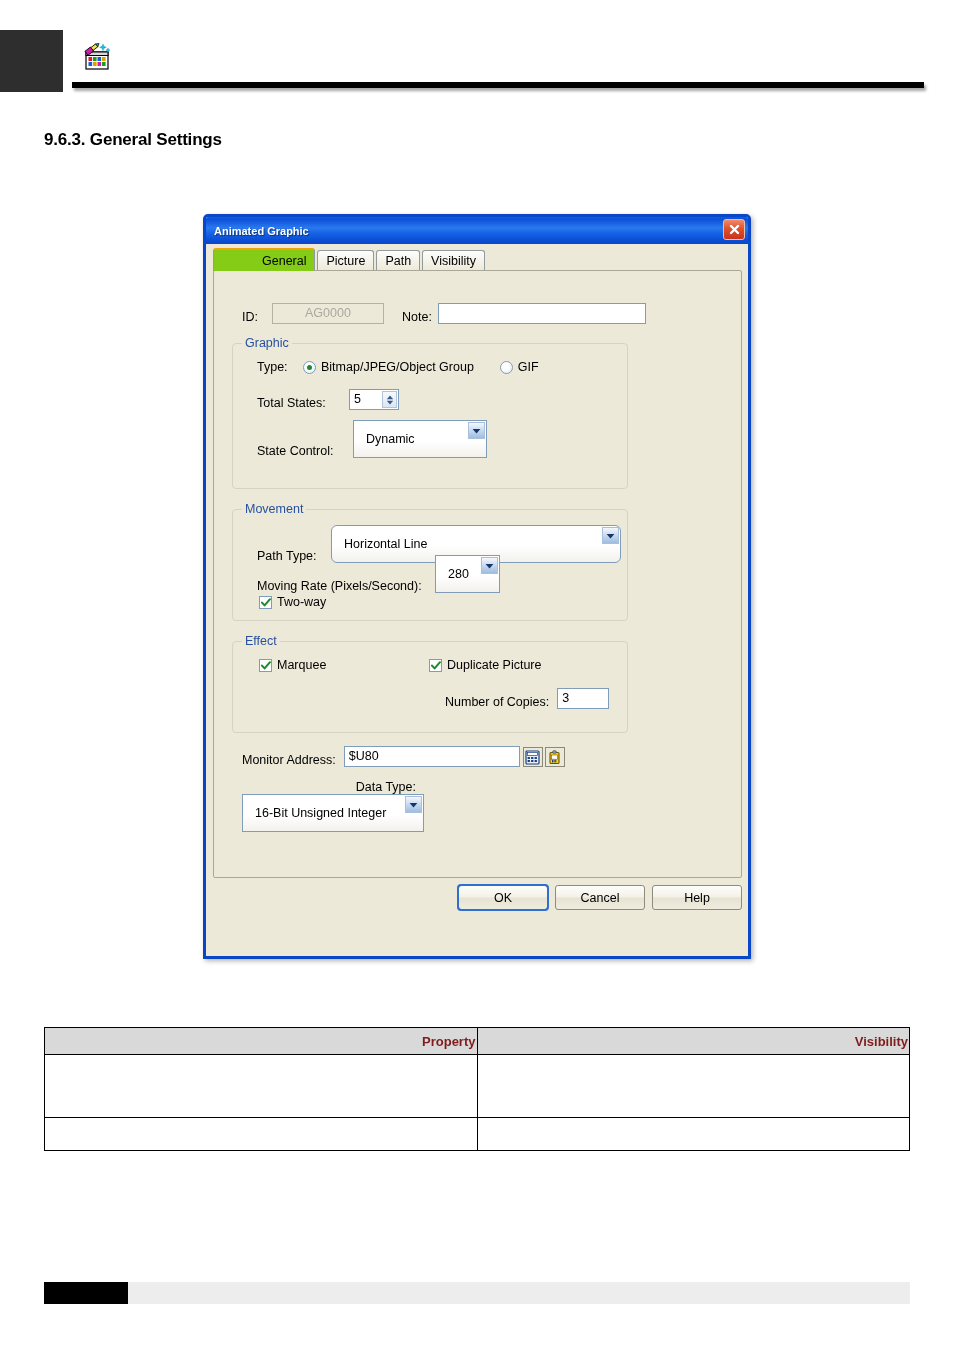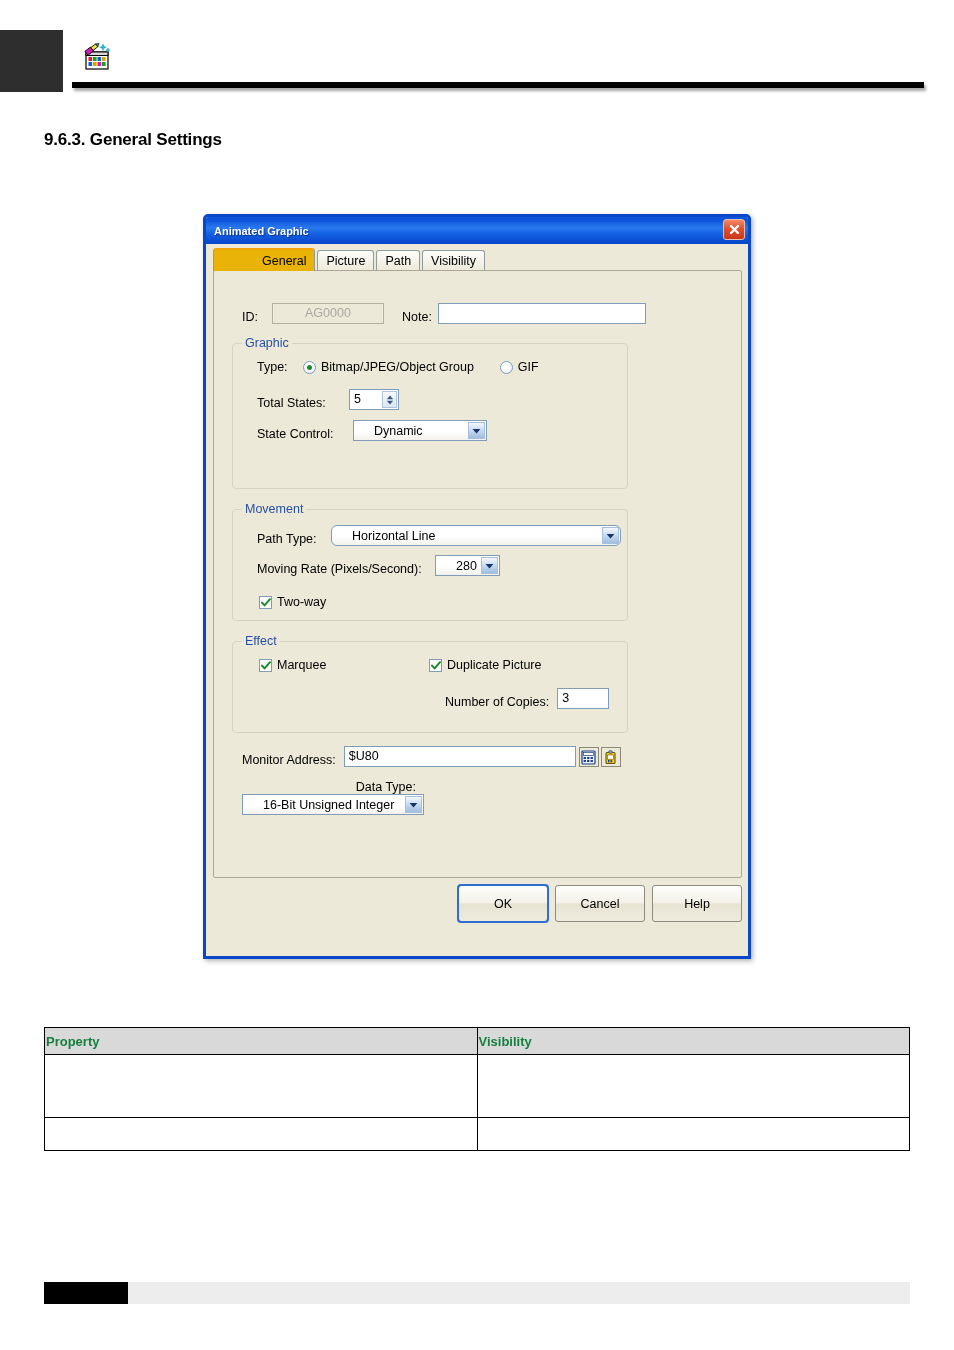--- a/index.html
+++ b/index.html
@@ -76,21 +76,21 @@
     display: flex; align-items: center;
     font-size: 12.5px; color: #000;
     background: linear-gradient(to bottom, #fdfdfb, #ece9d8);
     border: 1px solid #919b9c;
     border-bottom: none;
     border-radius: 3px 3px 0 0;
     margin-right: 2px;
     cursor: pointer;
   }
   .tab.active {
-    background: #eab308;
+    background: #84cc16;
     border-top: 2px solid #f3a208;
     height: 23px;
     position: relative; z-index: 3;
     font-weight: normal;
     padding-left: 48px;
   }
 
   .tabpage {
     position: absolute; left: 7px; top: 53px;
     width: 529px; height: 608px;
@@ -105,24 +105,24 @@
     background: #fff; border: 1px solid #7f9db9;
     font-size: 12.5px; color: #000;
     height: 21px; line-height: 19px;
     padding: 0 4px;
     display: flex; align-items: center;
   }
   .txtbox.disabled { background: #ece9d8; color: #aba9a0; border-color: #b5b0a4; padding-left: 32px; }
   .combo {
     background: linear-gradient(to bottom,#ffffff 0%, #ffffff 55%, #f2f1ec 100%);
     border: 1px solid #7f9db9;
-    height: 21px;
+    height: 38px;
     display: flex; align-items: center;
     font-size: 12.5px; color: #000;
-    padding-left: 20px;
+    padding-left: 12px;
     position: relative;
     cursor: pointer;
   }
   .combo .arrowbox {
     position: absolute; right: 1px; top: 1px;
     width: 17px; height: 17px;
     background: linear-gradient(to bottom,#f4f8fd,#c3d6ef 55%,#9fbde0);
     border: 1px solid #a8c0dd;
     display: flex; align-items: center; justify-content: center;
   }
@@ -171,21 +171,21 @@
     border: 1px solid #8a8a7a;
     background: #ece9d8;
     display: flex; align-items: center; justify-content: center;
     cursor: pointer;
   }
 
   
   .btnbar { position: absolute; left: 0; top: 668px; width: 542px; height: 40px; }
   .dlgbtn {
     position: absolute; top: 0;
-    height: 37px; width: 90px;
+    height: 25px; width: 90px;
     background: linear-gradient(to bottom,#fdfdfc 0%, #f3f1e7 48%, #e7e3d3 52%, #efecdf 100%);
     border: 1px solid #8d8b7e;
     border-radius: 3px;
     font-size: 12.5px; color: #000;
     display: flex; align-items: center; justify-content: center;
     cursor: pointer;
   }
   .dlgbtn.default { outline: 2px solid #2f6fd0; outline-offset: -1px; border-color:#3a6fbd; }
 
   
@@ -196,22 +196,22 @@
     table-layout: fixed;
   }
   .proptable td, .proptable th {
     border: 1px solid #000;
     font-size: 13px;
   }
   .proptable th {
     background: #d9d9d9;
     height: 27px;
     font-weight: bold;
-    text-align: left;
-    color: #15803d;
+    text-align: right;
+    color: #7f1d1d;
   }
   .proptable td.c1 { width: 232px; }
   .proptable tr.tall td { height: 63px; }
   .proptable tr.short td { height: 33px; }
 
   
   .foot-black {
     position: absolute; left: 44px; top: 1282px;
     width: 84px; height: 22px; background: #000;
   }
@@ -391,21 +391,21 @@
         </div>
 
         <div class="row" style="left:200px; top:46px;">
           <span class="lbl" style="margin-right:8px;">Number of Copies:</span>
           <div class="txtbox" style="width:52px;">3</div>
         </div>
       </div>
 
       <div class="row" style="left:16px; top:475px;">
         <span class="lbl" style="margin-right:8px;">Monitor Address:</span>
-        <div class="txtbox" style="width:232px;">$U80</div>
+        <div class="txtbox" style="width:176px;">$U80</div>
         <span class="iconbtn" style="margin-left:3px;">
           <svg width="15" height="15" viewBox="0 0 15 15">
             <rect x="1" y="1" width="13" height="13" rx="1" fill="#e8eef8" stroke="#1a3f82" stroke-width="1.2"></rect>
             <rect x="2.6" y="2.6" width="9.8" height="3" fill="#ffffff" stroke="#1a3f82" stroke-width="0.7"></rect>
             <g fill="#1a3f82">
               <rect x="2.6" y="7" width="2.3" height="2"></rect>
                 <rect x="6.1" y="7" width="2.3" height="2"></rect>
                 <rect x="9.6" y="7" width="2.3" height="2"></rect>
               <rect x="2.6" y="10" width="2.3" height="2"></rect>
                 <rect x="6.1" y="10" width="2.3" height="2"></rect>

